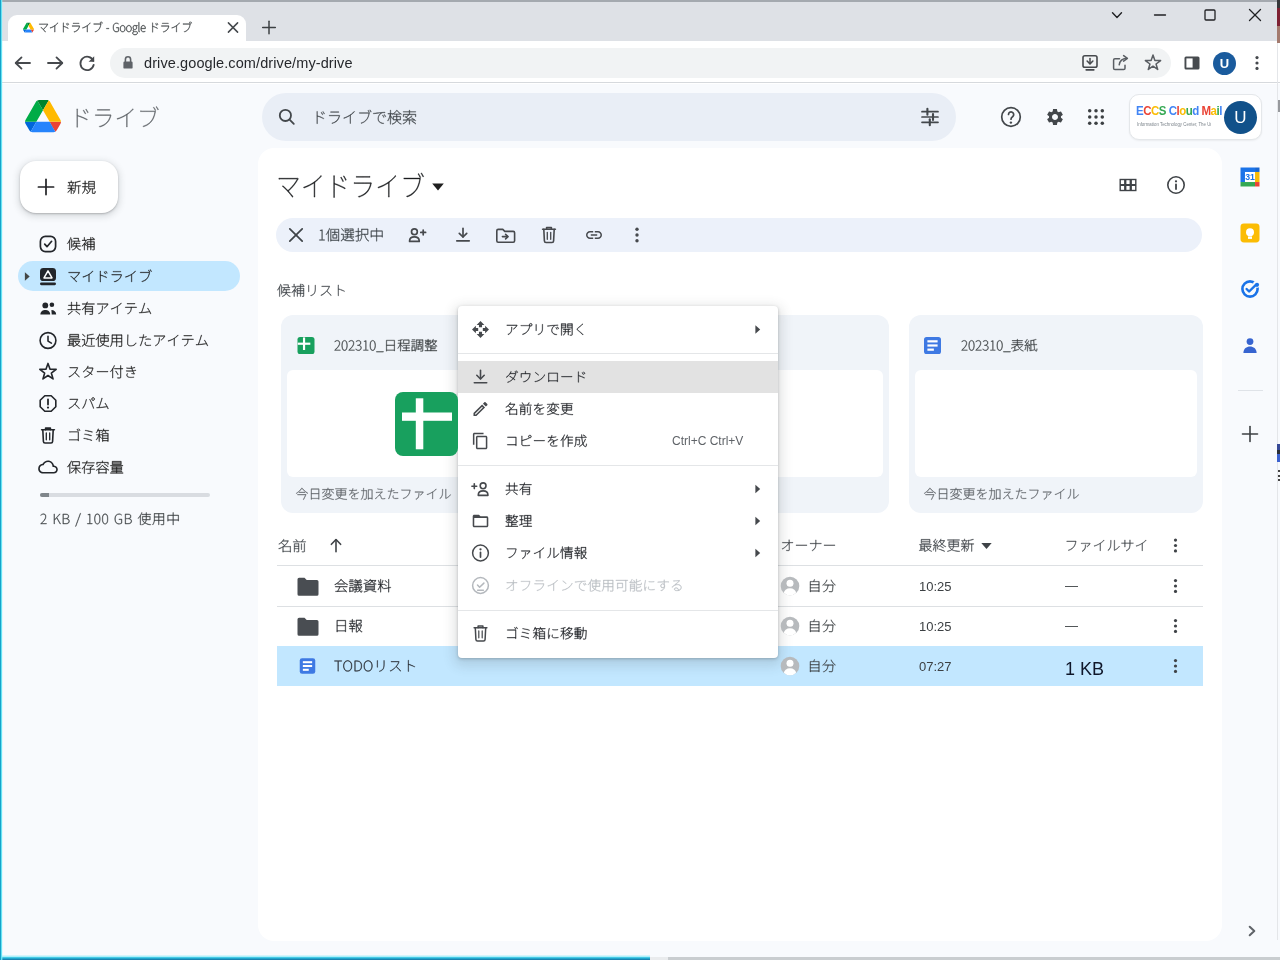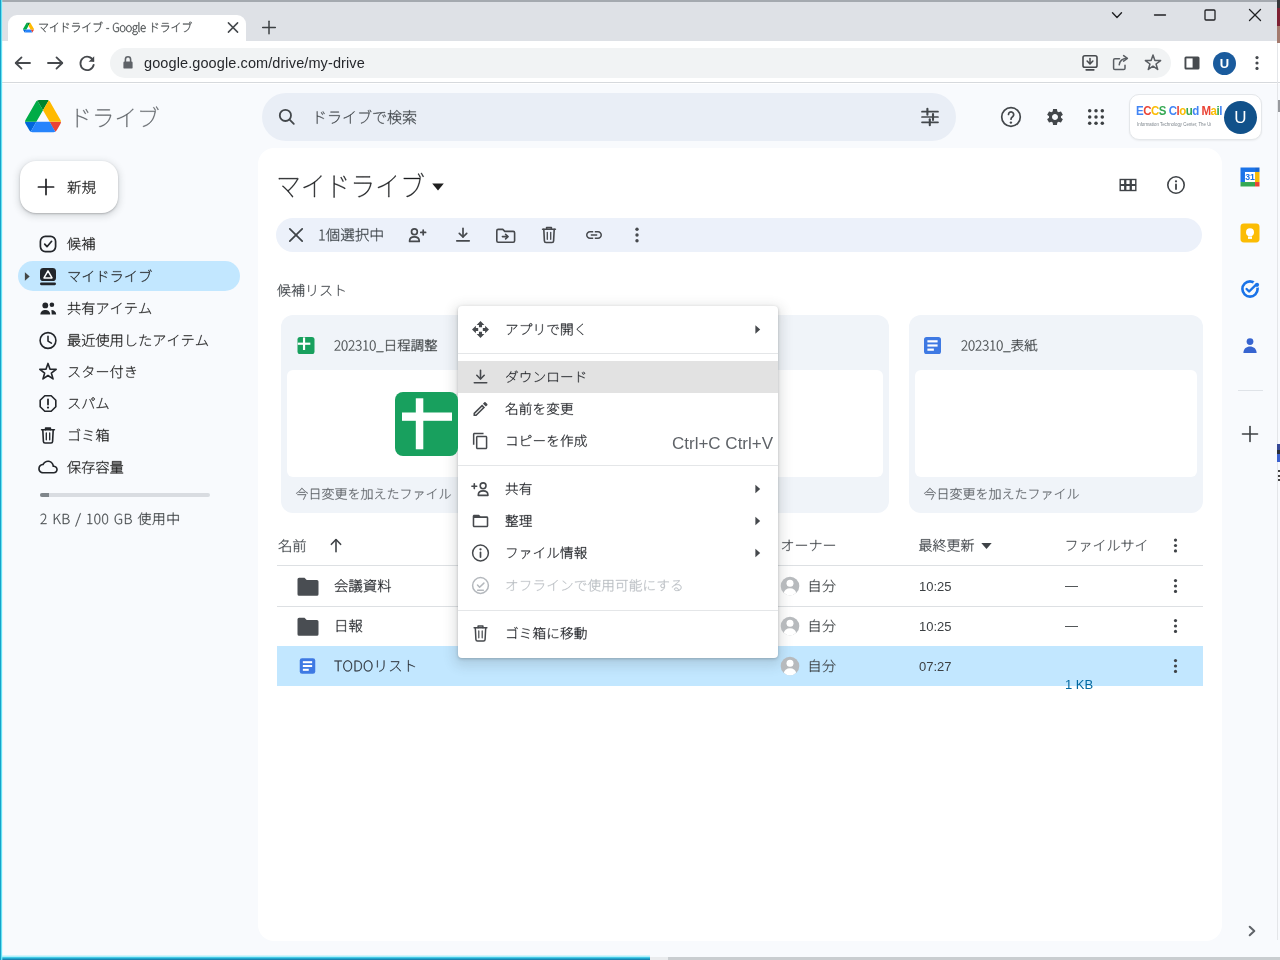--- a/index.html
+++ b/index.html
@@ -3,21 +3,21 @@
 *{margin:0;padding:0;box-sizing:border-box}
 html,body{width:1280px;height:960px;overflow:hidden;background:#fff;font-family:"Liberation Sans",sans-serif;position:relative}
 .abs{position:absolute}
 </style></head><body>
 
 <div class="abs" style="left:0;top:0;width:1280px;height:41px;background:#dee1e6"></div>
 <div class="abs" style="left:0;top:0;width:1280px;height:1.5px;background:#a4a9af"></div>
 <div class="abs" style="left:8px;top:15px;width:238px;height:26px;background:#fff;border-radius:9px 9px 0 0"></div>
 <div class="abs" style="left:0;top:41px;width:1280px;height:42px;background:#fff;border-bottom:1px solid #d6d9dd"></div>
 <div class="abs" style="left:110px;top:48px;width:1061px;height:30px;background:#f1f3f4;border-radius:15px"></div>
-<div class="abs" style="left:144px;top:54.5px;font-size:14.5px;color:#26282c;letter-spacing:.1px">google.google.com/drive/my-drive</div>
+<div class="abs" style="left:144px;top:54.5px;font-size:14.5px;color:#26282c;letter-spacing:.1px">drive.google.com/drive/my-drive</div>
 <div class="abs" style="left:1213px;top:51.5px;width:23px;height:23px;border-radius:50%;background:#1a5b9d"></div>
 <div class="abs" style="left:1213px;top:51.5px;width:23px;text-align:center;font-size:13px;font-weight:bold;color:#fff;line-height:23px">U</div>
 
 <div class="abs" style="left:0;top:84px;width:1280px;height:876px;background:#f8fafd"></div>
 
 <div class="abs" style="left:262px;top:93px;width:694px;height:48px;background:#e9eef6;border-radius:24px"></div>
 
 <div class="abs" style="left:1129px;top:94px;width:133px;height:46px;background:#fff;border:1px solid #e4e7ea;border-radius:10px;box-shadow:0 1px 2px rgba(0,0,0,.06)"></div>
 <div class="abs" style="left:1136px;top:105px;width:86px;font-size:12.5px;font-weight:bold;letter-spacing:-0.55px;line-height:13px;white-space:nowrap;transform:scaleX(.92);transform-origin:0 0"><span style="color:#4285f4">E</span><span style="color:#ea4335">C</span><span style="color:#fbbc04">C</span><span style="color:#34a853">S</span> <span style="color:#4285f4">C</span><span style="color:#ea4335">l</span><span style="color:#fbbc04">o</span><span style="color:#34a853">u</span><span style="color:#4285f4">d</span> <span style="color:#ea4335">M</span><span style="color:#fbbc04">a</span><span style="color:#34a853">i</span><span style="color:#4285f4">l</span></div>
 <div class="abs" style="left:1137px;top:121.5px;width:78px;height:6px;overflow:hidden;font-size:4.6px;color:#7d858c;white-space:nowrap;transform:scaleX(.95);transform-origin:0 0">Information Technology Center, The University of Tokyo</div>
@@ -44,30 +44,30 @@
 
 <div class="abs" style="left:277px;top:565px;width:926px;height:1px;background:#dde0e3"></div>
 <div class="abs" style="left:277px;top:605.5px;width:926px;height:1px;background:#dde0e3"></div>
 <div class="abs" style="left:277px;top:645.5px;width:926px;height:1px;background:#dde0e3"></div>
 <div class="abs" style="left:277px;top:646px;width:926px;height:40px;background:#c2e7ff"></div>
 <div class="abs" style="left:919px;top:579px;font-size:13px;color:#3c4043">10:25</div>
 <div class="abs" style="left:919px;top:619px;font-size:13px;color:#3c4043">10:25</div>
 <div class="abs" style="left:919px;top:659px;font-size:13px;color:#3c4043">07:27</div>
 <div class="abs" style="left:1065px;top:578px;font-size:13px;color:#3c4043">—</div>
 <div class="abs" style="left:1065px;top:618px;font-size:13px;color:#3c4043">—</div>
-<div class="abs" style="left:1065px;top:677px;font-size:13px;color:#0369a1">1 KB</div>
+<div class="abs" style="left:1065px;top:659px;font-size:18px;color:#0f172a">1 KB</div>
 
 <div class="abs" style="left:1238px;top:390px;width:25px;height:1px;background:#dfe3e8"></div>
 
 <div class="abs" style="left:458px;top:306px;width:320px;height:352px;background:#fff;border-radius:4px;box-shadow:0 1px 3px rgba(60,64,67,.3),0 4px 12px 4px rgba(60,64,67,.15)"></div>
 <div class="abs" style="left:458px;top:361px;width:320px;height:32px;background:#e2e2e2"></div>
 <div class="abs" style="left:458px;top:352.5px;width:320px;height:1px;background:#e4e6e8"></div>
 <div class="abs" style="left:458px;top:464.5px;width:320px;height:1px;background:#e4e6e8"></div>
 <div class="abs" style="left:458px;top:609.5px;width:320px;height:1px;background:#e4e6e8"></div>
-<div class="abs" style="left:672px;top:433.5px;font-size:17px;color:#5f6368">Ctrl+C Ctrl+V</div>
+<div class="abs" style="left:672px;top:433.5px;font-size:12px;color:#5f6368">Ctrl+C Ctrl+V</div>
 
 <div class="abs" style="left:0;top:956.5px;width:1280px;height:3.5px;background:#c9cdd0"></div>
 <div class="abs" style="left:650px;top:956.5px;width:18px;height:3.5px;background:#e9ebed"></div>
 <div class="abs" style="left:0;top:955px;width:650px;height:5px;background:linear-gradient(180deg,rgba(190,245,250,.3) 0%,#aeeffa 30%,#29c0e0 55%,#1470a2 100%)"></div>
 
 <div class="abs" style="left:1277px;top:43px;width:1px;height:897px;background:#e4e6e9"></div>
 <div class="abs" style="left:1276.5px;top:0;width:3.5px;height:8px;background:#35373a"></div>
 <div class="abs" style="left:1276.5px;top:8px;width:3.5px;height:18px;background:#7e2133"></div>
 <div class="abs" style="left:1276.5px;top:26px;width:3.5px;height:17px;background:#a37a6e"></div>
 <div class="abs" style="left:1278px;top:100px;width:2px;height:12px;background:#97999d"></div>

